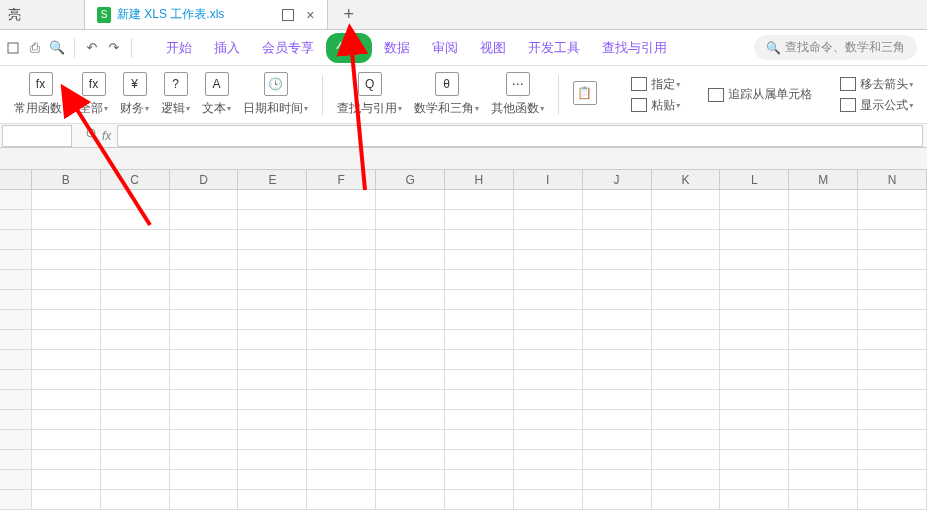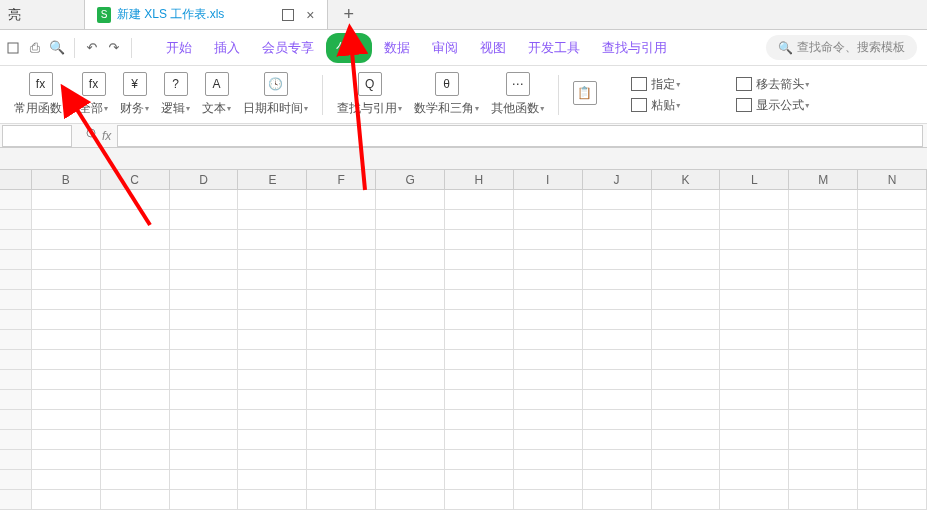--- a/index.html
+++ b/index.html
@@ -87,21 +87,21 @@
       <div class="menu-tab">会员专享</div>
       <div class="menu-tab active">公式</div>
       <div class="menu-tab">数据</div>
       <div class="menu-tab">审阅</div>
       <div class="menu-tab">视图</div>
       <div class="menu-tab">开发工具</div>
       <div class="menu-tab">查找与引用</div>
     </div>
   <div class="search-box">
     <span class="sicon">🔍</span>
-    <span>查找命令、搜索模板</span>
+    <span>查找命令、数学和三角</span>
   </div>
 </div>
 
 <div class="toolbar" id="toolbar">
     <div class="tool-group">
       <div class="tool-item">
         <div class="ticon">fx</div>
         <div class="tlabel">常用函数<span class="tcaret">▾</span></div>
       </div>
       <div class="tool-item">
@@ -140,20 +140,21 @@
     </div>
     <div class="tool-sep"></div>
     <div class="tool-item">
       <div class="ticon">📋</div>
     </div>
     <div class="tool-right">
       <div class="tool-right-item"><span class="ricon"></span>指定<span class="tcaret">▾</span></div>
       <div class="tool-right-item"><span class="ricon"></span>粘贴<span class="tcaret">▾</span></div>
     </div>
     <div class="tool-right">
+      <div class="tool-right-item"><span class="ricon"></span>追踪从属单元格</div>
     </div>
     <div class="tool-right">
       <div class="tool-right-item"><span class="ricon"></span>移去箭头<span class="tcaret">▾</span></div>
       <div class="tool-right-item"><span class="ricon"></span>显示公式<span class="tcaret">▾</span></div>
     </div>
   </div>
 
 <div class="formula-bar">
   <div class="name-box"></div>
   <div class="fx-btns">

